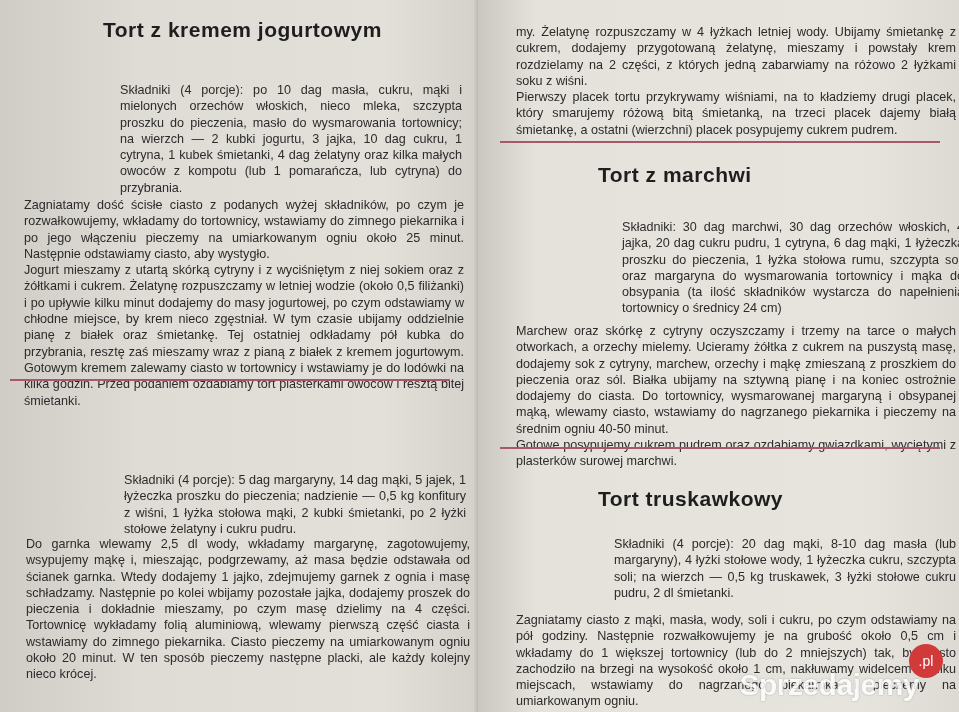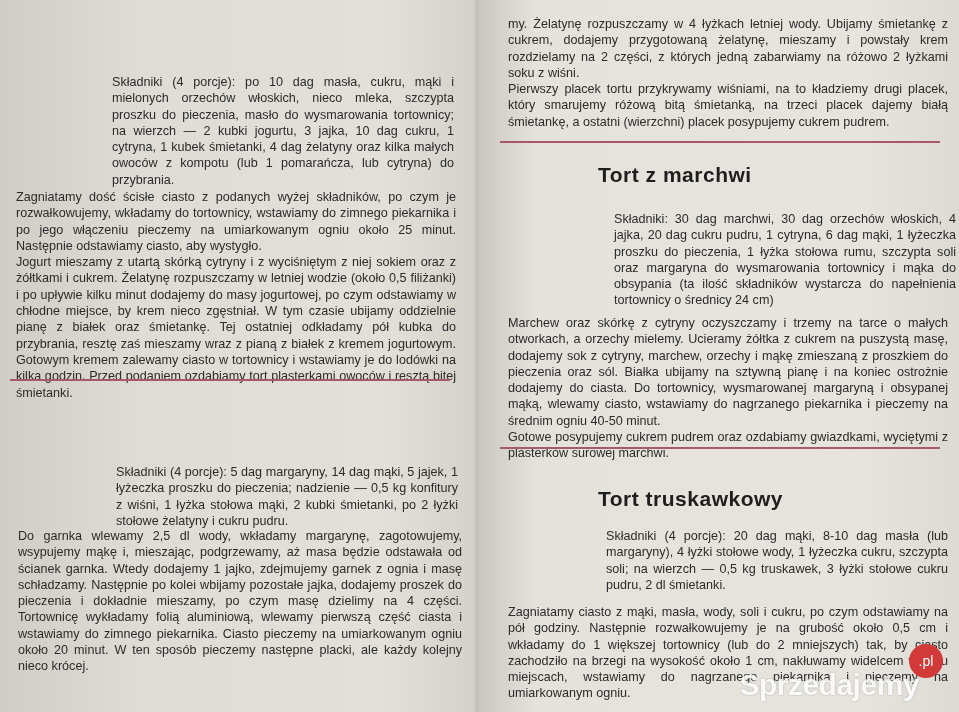--- a/index.html
+++ b/index.html
@@ -9,32 +9,33 @@
     font-family:"Liberation Sans", sans-serif; color:#2a2a2a;
   }
   .page { position:absolute; top:0; height:712px; overflow:hidden; }
   .page.left { left:0; width:478px;
     background:linear-gradient(90deg,#cfcdc6 0%,#dedcd5 30%,#e2e0d9 80%,#d3d1ca 100%); }
   .page.right { left:478px; width:481px;
     background:linear-gradient(90deg,#c9c7c0 0%,#e4e2db 12%,#e6e4dd 80%,#dcdad3 100%); }
   .gutter { position:absolute; left:474px; top:0; width:10px; height:712px;
     background:linear-gradient(90deg,#cfcdc5,#b9b7b0,#d6d4cd); }
   .title { position:absolute; font-weight:bold; font-size:21px; color:#1e1e1e; letter-spacing:0.5px; margin:0; }
-  .text { position:absolute; font-size:12.6px; line-height:16.3px; text-align:justify; margin:8px; color:#2b2b2b; }
+  .text { position:absolute; font-size:12.6px; line-height:16.3px; text-align:justify; margin:16px; color:#2b2b2b; }
   .text p { margin:0; }
   .rule { position:absolute; height:2px; background:#a8586a; }
   .watermark { position:absolute; right:40px; bottom:10px; font-weight:bold; font-size:30px;
     color:#ffffff; opacity:0.85; text-shadow:0 0 2px #999; letter-spacing:-0.5px; }
   .wm-badge { position:absolute; right:16px; bottom:34px; width:34px; height:34px; border-radius:50%;
     background:#d23a3a; color:#fff; font-weight:normal; font-size:14px; display:flex; align-items:center; justify-content:center; }
 </style>
 </head>
 <body>
 
 <div class="page left">
+  <h2 class="title" style="left:103px;top:18px;">Tort z kremem jogurtowym</h2>
   <div class="text" style="left:104px;top:66px;width:342px;">
     <p>Składniki (4 porcje): po 10 dag masła, cukru, mąki i mielonych orzechów włoskich, nieco mleka, szczypta proszku do pieczenia, masło do wysmarowania tortownicy; na wierzch — 2 kubki jogurtu, 3 jajka, 10 dag cukru, 1 cytryna, 1 kubek śmietanki, 4 dag żelatyny oraz kilka małych owoców z kompotu (lub 1 pomarańcza, lub cytryna) do przybrania.</p>
   </div>
   <div class="text" style="left:8px;top:181px;width:440px;">
     <p>Zagniatamy dość ścisłe ciasto z podanych wyżej składników, po czym je rozwałkowujemy, wkładamy do tortownicy, wstawiamy do zimnego piekarnika i po jego włączeniu pieczemy na umiarkowanym ogniu około 25 minut. Następnie odstawiamy ciasto, aby wystygło.</p>
     <p>Jogurt mieszamy z utartą skórką cytryny i z wyciśniętym z niej sokiem oraz z żółtkami i cukrem. Żelatynę rozpuszczamy w letniej wodzie (około 0,5 filiżanki) i po upływie kilku minut dodajemy do masy jogurtowej, po czym odstawiamy w chłodne miejsce, by krem nieco zgęstniał. W tym czasie ubijamy oddzielnie pianę z białek oraz śmietankę. Tej ostatniej odkładamy pół kubka do przybrania, resztę zaś mieszamy wraz z pianą z białek z kremem jogurtowym. Gotowym kremem zalewamy ciasto w tortownicy i wstawiamy je do lodówki na kilka godzin. Przed podaniem ozdabiamy tort plasterkami owoców i resztą bitej śmietanki.</p>
   </div>
   <div class="rule" style="left:10px;top:379px;width:440px;"></div>
 
   <div class="text" style="left:108px;top:456px;width:342px;">

